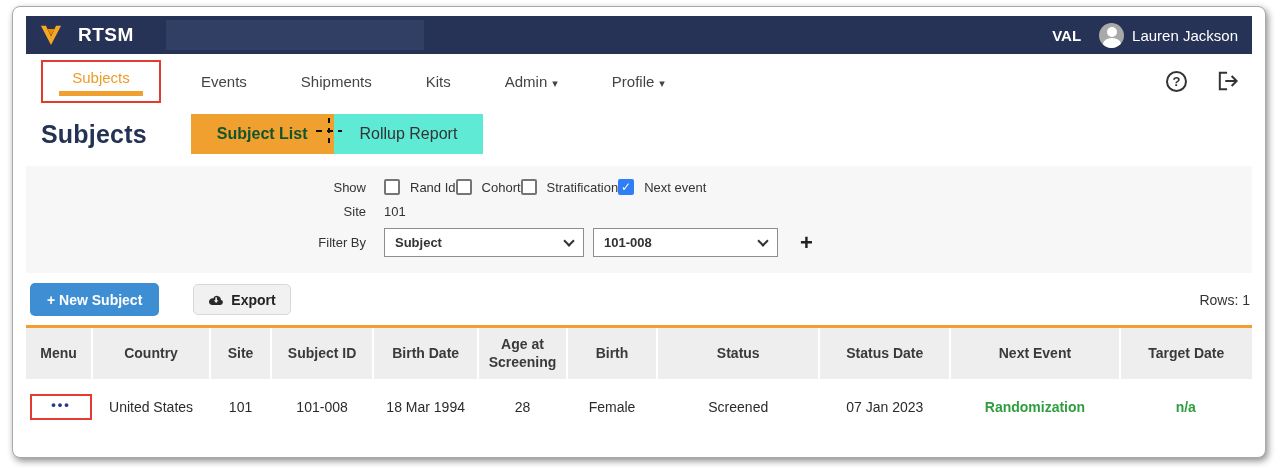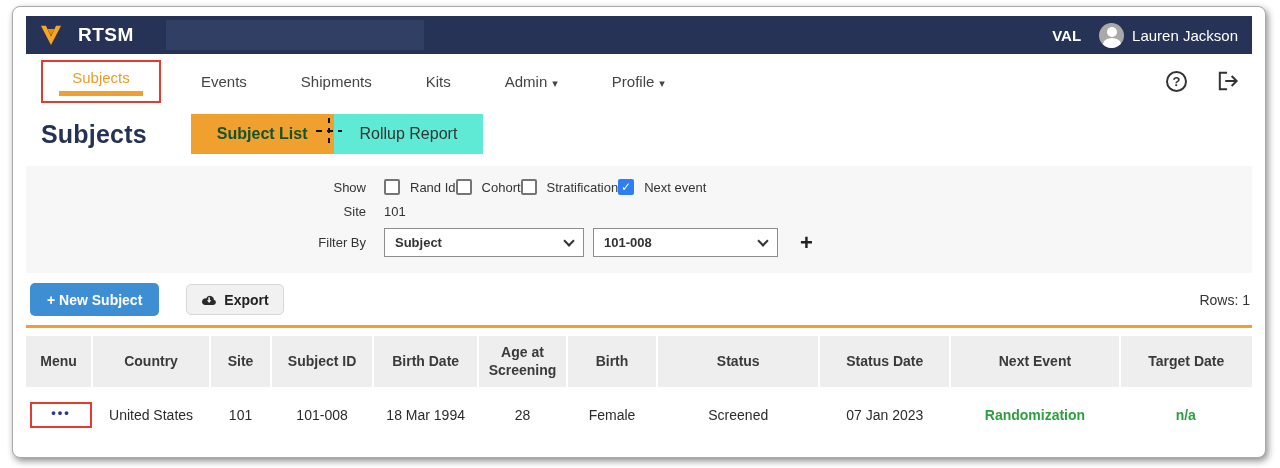--- a/index.html
+++ b/index.html
@@ -86,27 +86,27 @@
           transform:rotate(45deg); margin-top:-4px; }
   .add-filter { font-size:22px; font-weight:bold; color:#222; cursor:pointer; line-height:1; }
   .f-content.fb-row { gap:0; }
 
   
   .toolbar { display:flex; align-items:center; padding:10px 15px 9px 17px; }
   .btn-new { background:#3d8ed2; color:#fff; font-size:14px; font-weight:bold;
              border:none; border-radius:5px; height:33px; padding:0 17px; cursor:pointer; }
   .btn-export { background:#f1f1f1; color:#222; font-size:14px; font-weight:bold;
                 border:1px solid #d7d7d7; border-radius:5px; height:31px; padding:0 14px;
-                margin-left:27px; cursor:pointer; display:flex; align-items:center; gap:7px; }
+                margin-left:34px; cursor:pointer; display:flex; align-items:center; gap:7px; }
   .btn-export svg { width:16px; height:12px; }
   .rows-count { margin-left:auto; font-size:14px; color:#333; }
 
   
   .tbl-wrap { margin:0 13px; border-top:3px solid #f0a030; }
-  table { width:100%; border-collapse:collapse; table-layout:fixed;margin-top:8px; }
+  table { width:100%; border-collapse:collapse; table-layout:fixed; }
   thead th { background:#eeeeee; border-left:2px solid #fff; font-size:14px; color:#3a3a3a;
              font-weight:bold; padding:8px 4px; text-align:center; line-height:1.25; }
   thead th:first-child { border-left:none; }
   tbody td { font-size:14px; color:#2b2b2b; text-align:center; padding:15px 4px; background:#fff; }
   .green { color:#2e9e40; font-weight:bold; }
   .menu-btn-box { border:2px solid #e23b30; display:inline-flex; align-items:center;
                   justify-content:center; width:62px; height:26px; }
   .menu-dots { color:#2b3990; font-size:13px; font-weight:bold; letter-spacing:2px;
                cursor:pointer; line-height:0; margin-top:-4px; }
   col.c-menu{width:5.4%} col.c-country{width:9.6%} col.c-site{width:5.0%}

